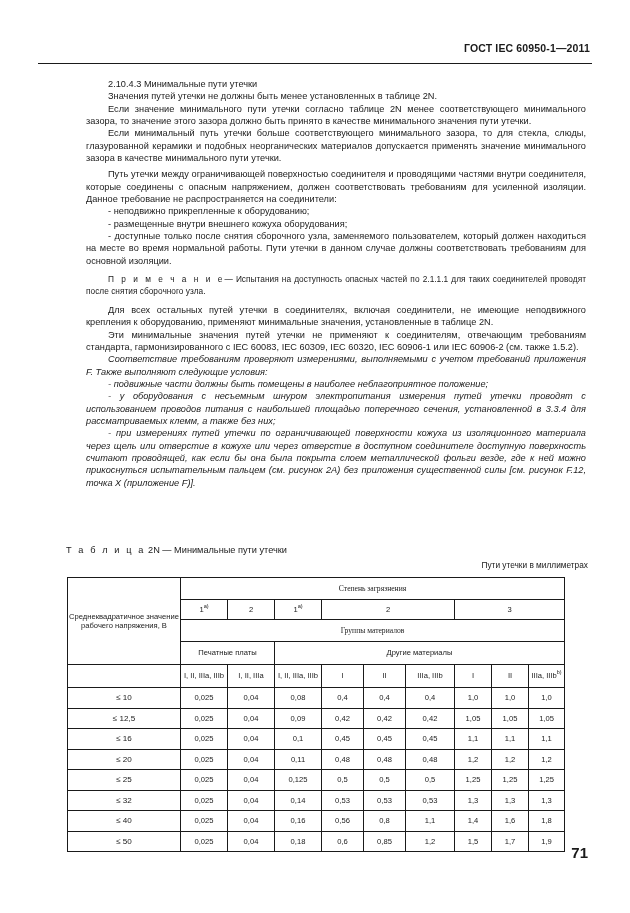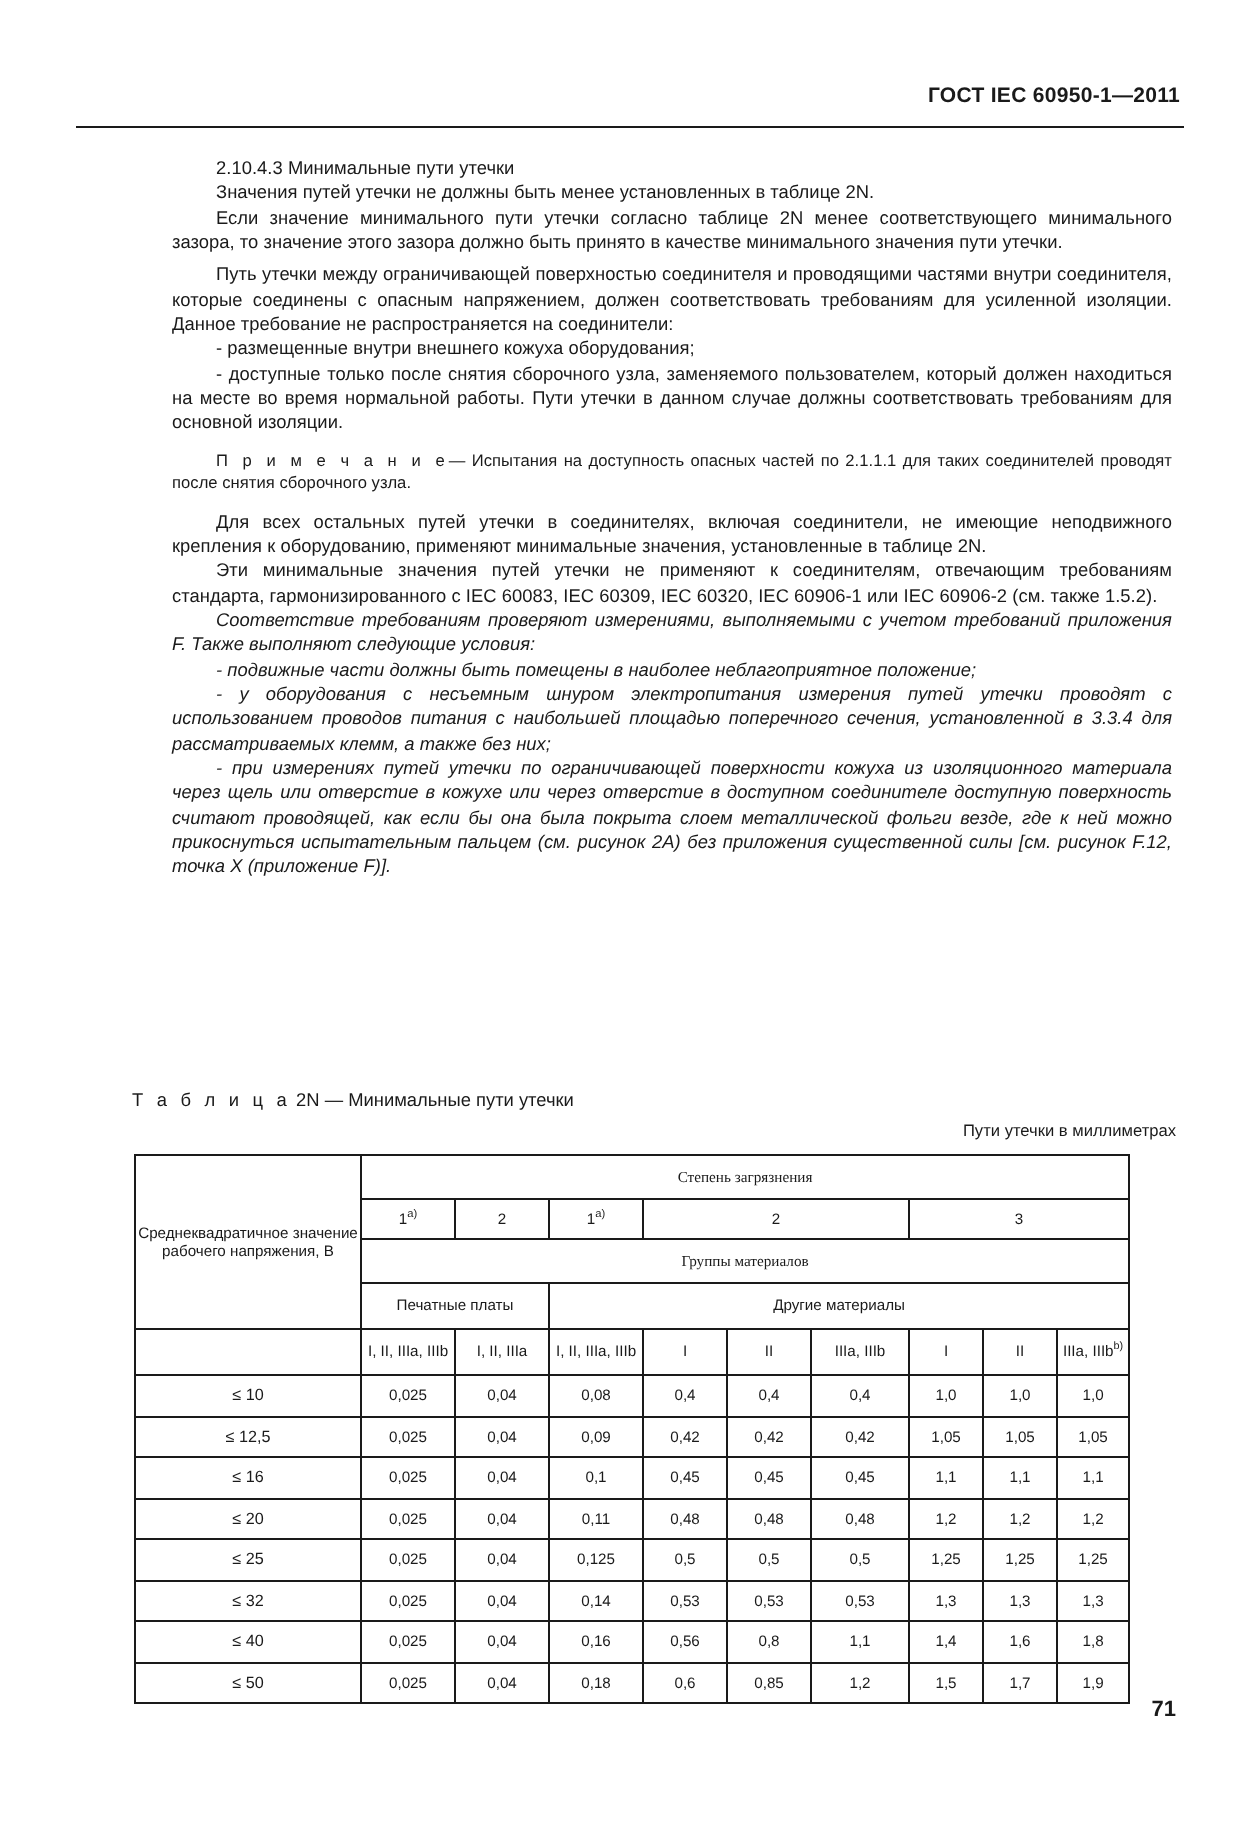--- a/index.html
+++ b/index.html
@@ -123,38 +123,40 @@
     vertical-align: super;
     line-height: 0;
   }
   .supa { font-size: 5.6px; }
 
   
   .page-num {
     position: absolute;
     bottom: 52px;
     right: 42px;
-    font-size: 11px;
+    font-size: 15px;
     font-weight: bold;
   }
 </style>
 </head>
 <body>
 
 <div class="page">
 
   <div class="doc-header">ГОСТ IEC 60950-1—2011</div>
   <div class="header-rule"></div>
 
   <div class="content">
     <p class="ind">2.10.4.3 Минимальные пути утечки</p>
     <p class="ind">Значения путей утечки не должны быть менее установленных в таблице 2N.</p>
     <p class="ind">Если значение минимального пути утечки согласно таблице 2N менее соответствующего минимального зазора, то значение этого зазора должно быть принято в качестве минимального значения пути утечки.</p>
+    <p class="ind">Если минимальный путь утечки больше соответствующего минимального зазора, то для стекла, слюды, глазурованной керамики и подобных неорганических материалов допускается применять значение минимального зазора в качестве минимального пути утечки.</p>
     <div class="sp-sm"></div>
     <p class="ind">Путь утечки между ограничивающей поверхностью соединителя и проводящими частями внутри соединителя, которые соединены с опасным напряжением, должен соответствовать требованиям для усиленной изоляции. Данное требование не распространяется на соединители:</p>
+    <p class="dash">- неподвижно прикрепленные к оборудованию;</p>
     <p class="dash">- размещенные внутри внешнего кожуха оборудования;</p>
     <p class="dash">- доступные только после снятия сборочного узла, заменяемого пользователем, который должен находиться на месте во время нормальной работы. Пути утечки в данном случае должны соответствовать требованиям для основной изоляции.</p>
     <div class="sp-md"></div>
     <p class="note"><span class="spaced">П р и м е ч а н и е</span><span>—</span> <span>Испытания на доступность опасных частей по 2.1.1.1 для таких соединителей проводят после снятия сборочного узла.</span></p>
     <div class="sp-md"></div>
     <p class="ind">Для всех остальных путей утечки в соединителях, включая соединители, не имеющие неподвижного крепления к оборудованию, применяют минимальные значения, установленные в таблице 2N.</p>
     <p class="ind">Эти минимальные значения путей утечки не применяют к соединителям, отвечающим требованиям стандарта, гармонизированного с IEC 60083, IEC 60309, IEC 60320, IEC 60906-1 или IEC 60906-2 (см. также 1.5.2).</p>
     <p class="ind italic">Соответствие требованиям проверяют измерениями, выполняемыми с учетом требований приложения F. Также выполняют следующие условия:</p>
     <p class="dash italic">- подвижные части должны быть помещены в наиболее неблагоприятное положение;</p>
     <p class="dash italic">- у оборудования с несъемным шнуром электропитания измерения путей утечки проводят с использованием проводов питания с наибольшей площадью поперечного сечения, установленной в 3.3.4 для рассматриваемых клемм, а также без них;</p>

